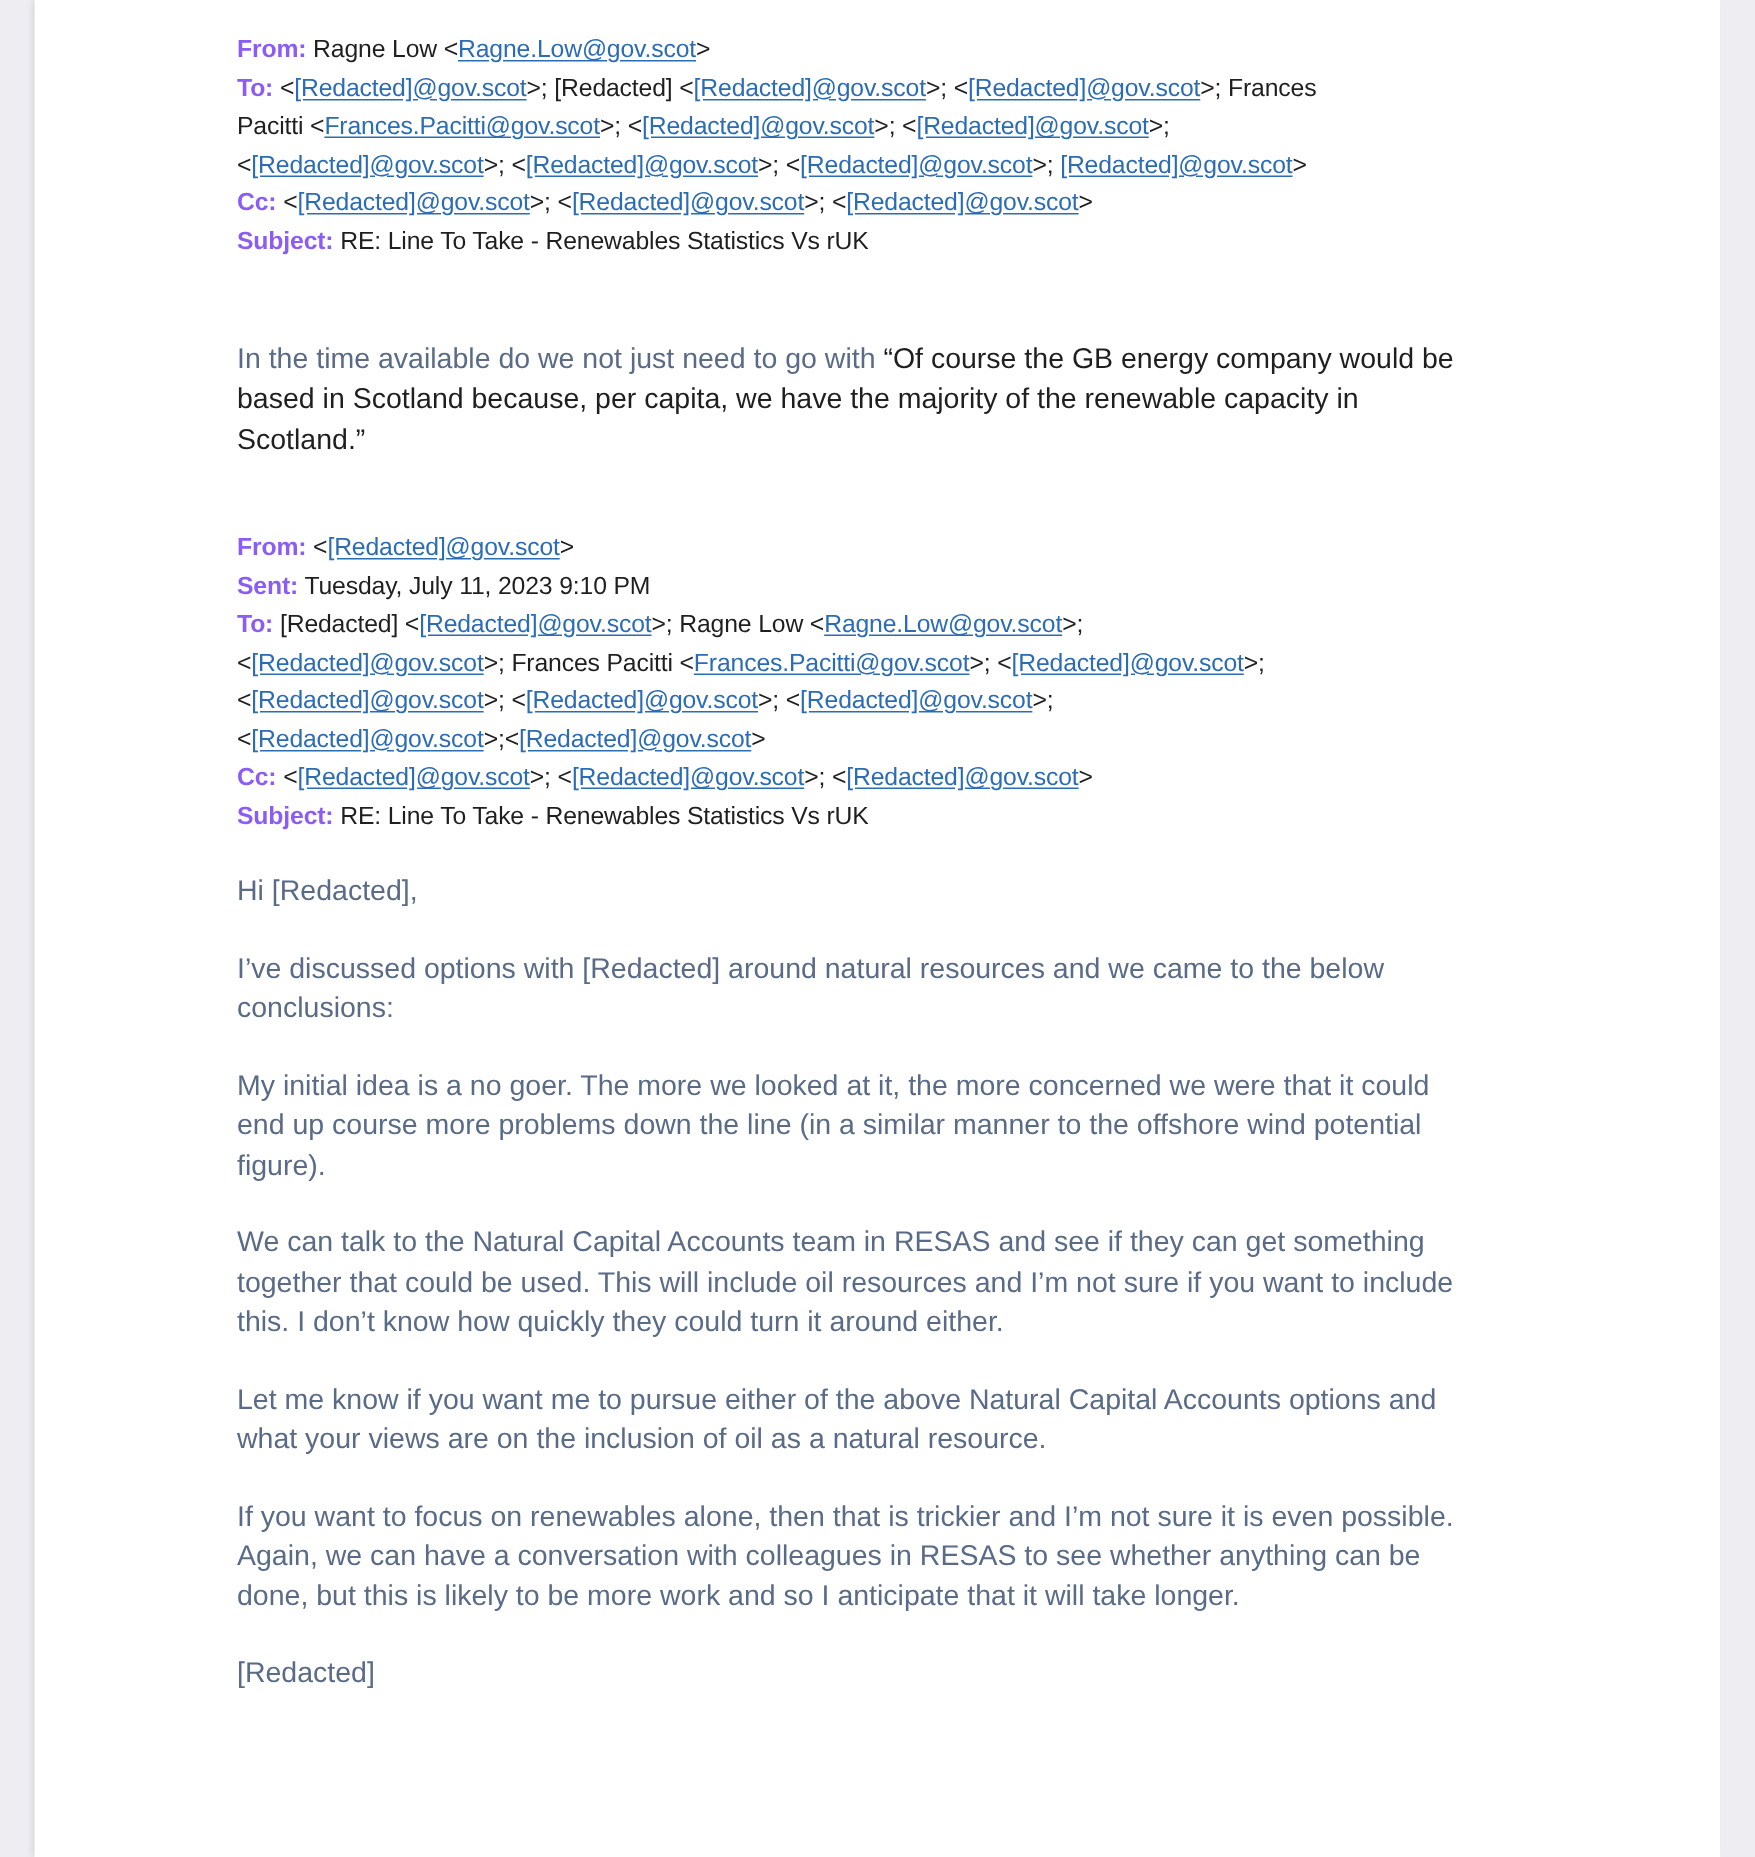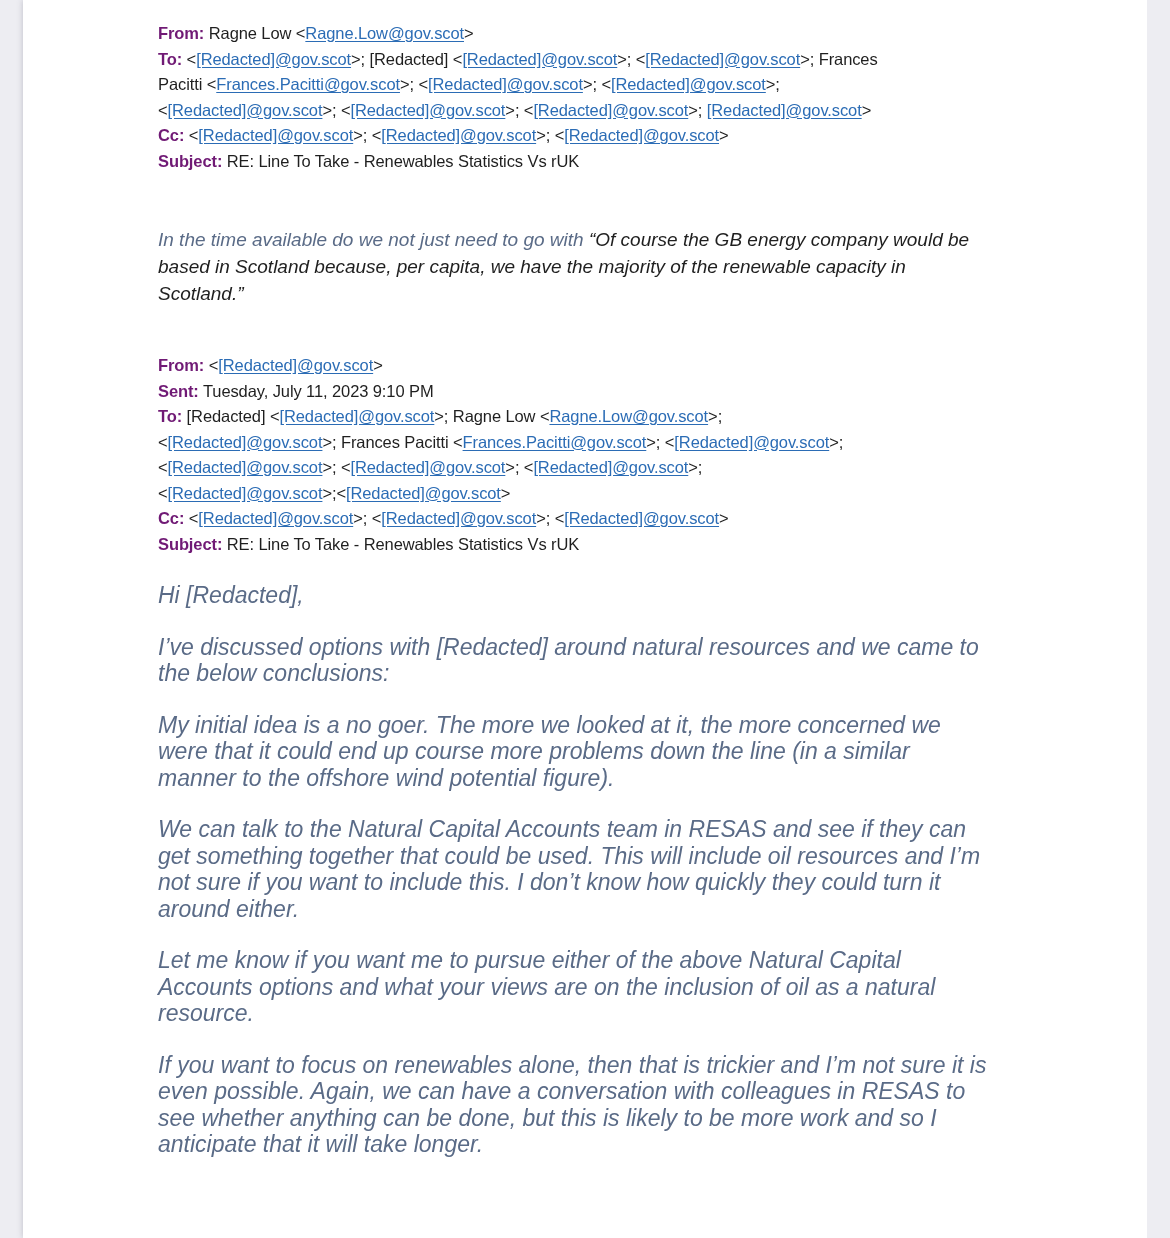--- a/index.html
+++ b/index.html
@@ -12,41 +12,39 @@
   .gutter { flex:0 0 23px; background:#ededf2; }
   .page {
     flex:1 1 auto;
     background:#ffffff;
     box-shadow:0 0 6px rgba(70,70,90,0.28);
     padding:21px 40px 30px 135px;
   }
   
   .hdr { font-size:16.5px; line-height:25.5px; color:#1a1a1a; letter-spacing:-0.1px; }
   .hdr p { white-space:nowrap; }
-  .lbl { font-weight:bold; color:#701a75; }
+  .lbl { font-weight:bold; color:#8b5cf6; }
   a.lnk { color:#2b6cb5; text-decoration:underline; text-underline-offset:2px; cursor:pointer; }
   
   .note {
     margin-top:52px;
     max-width:830px;
     font-size:19px;
     line-height:27px;
-    font-style:italic;
   }
   .slate { color:#5a6b87; }
   .plain { color:#1f1f1f; }
   .hdr.quoted { margin-top:46px; }
   
   .body {
     margin-top:25px;
     max-width:830px;
-    font-size:23px;
+    font-size:19px;
     line-height:26.5px;
     color:#5a6b87;
-    font-style:italic;
   }
   .body p + p { margin-top:25px; }
 </style>
 </head>
 <body>
 
 <div class="gutter"></div>
 
 <div class="page">
   <section class="hdr">
@@ -71,16 +69,17 @@
       <p><span class="lbl">Subject:</span><span class="plain"> RE: Line To Take - Renewables Statistics Vs rUK</span></p>
     </section>
 
   <section class="body">
       <p>Hi [Redacted],</p>
       <p>I’ve discussed options with [Redacted] around natural resources and we came to the below conclusions:</p>
       <p>My initial idea is a no goer. The more we looked at it, the more concerned we were that it could end up course more problems down the line (in a similar manner to the offshore wind potential figure).</p>
       <p>We can talk to the Natural Capital Accounts team in RESAS and see if they can get something together that could be used. This will include oil resources and I’m not sure if you want to include this. I don’t know how quickly they could turn it around either.</p>
       <p>Let me know if you want me to pursue either of the above Natural Capital Accounts options and what your views are on the inclusion of oil as a natural resource.</p>
       <p>If you want to focus on renewables alone, then that is trickier and I’m not sure it is even possible. Again, we can have a conversation with colleagues in RESAS to see whether anything can be done, but this is likely to be more work and so I anticipate that it will take longer.</p>
+      <p>[Redacted]</p>
     </section>
 </div>
 
 <div class="gutter"></div>
 
 </body></html>

